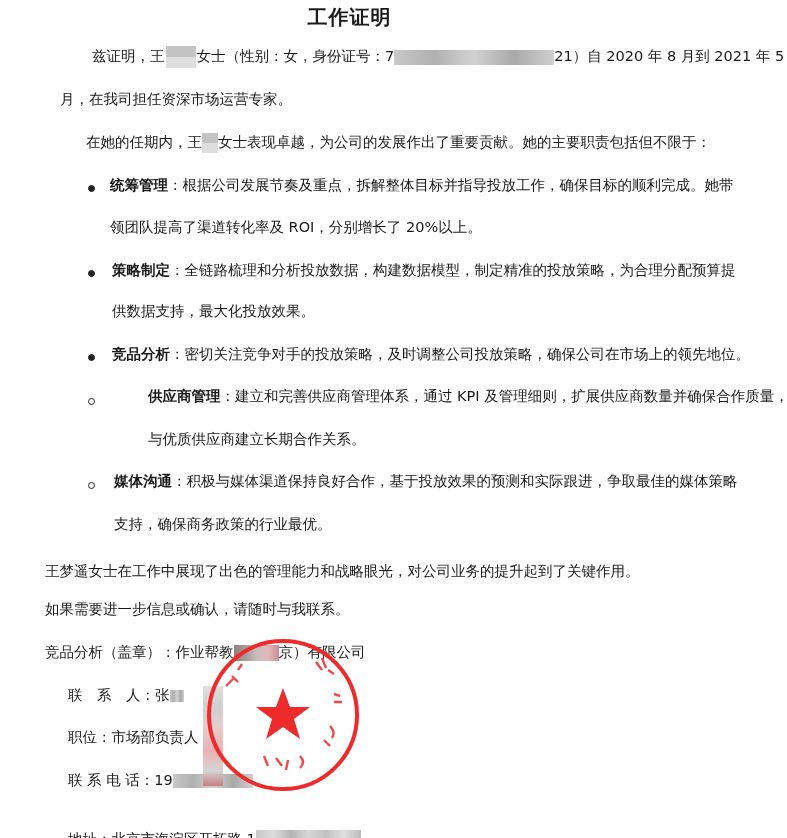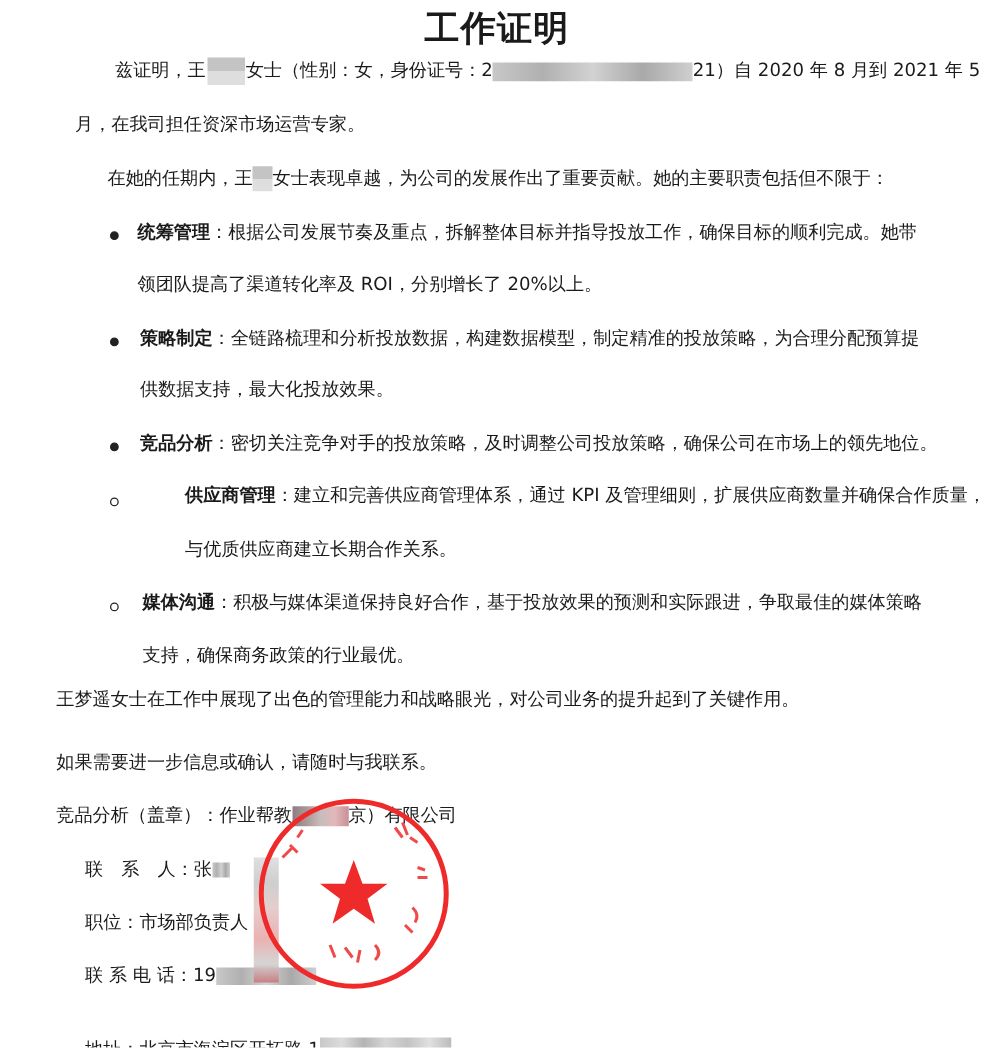--- a/index.html
+++ b/index.html
@@ -4,21 +4,21 @@
   <style>
     html, body { margin: 0; padding: 0; background: #ffffff; }
     body {
       width: 787px; height: 838px; position: relative; overflow: hidden;
       font-family: "DejaVu Sans", "Liberation Sans", sans-serif;
       color: #1a1a1a; font-size: 14.5px;
     }
     .abs { position: absolute; white-space: nowrap; }
     .title {
       left: 0; width: 699px; top: 4px; text-align: center;
-      font-size: 28px; font-weight: bold; letter-spacing: 1px; margin-left: 48px;
+      font-size: 20px; font-weight: bold; letter-spacing: 1px;
     }
     .blur {
       display: inline-block; vertical-align: middle;
       background: linear-gradient(90deg, #c8c8c8, #b0b0b0 25%, #d2d2d2 50%, #a9a9a9 75%, #cfcfcf);
       filter: blur(0.6px);
     }
     .blur.light { background: linear-gradient(180deg, #c4c4c4 50%, #dedede 50%); }
     .bullet {
       position: absolute; width: 5px; height: 5px; border-radius: 50%;
       border: 1.5px solid #222; background: #222;
@@ -33,21 +33,21 @@
       background: linear-gradient(180deg, #dcdcdc, #c9c9c9 20%, #e2c8c8 40%, #e9a9a9 65%, #d0d0d0 85%, #c9777c);
       opacity: 0.9;
     }
   </style>
 </head>
 <body>
 
 <div class="abs title">工作证明</div>
 
 <div class="abs" style="left:92px; top:46px;">
-  <span>兹证明，王</span><span class="blur light" style="width:30px;height:22px;margin:0 1px;"></span><span>女士（性别：女，身份证号：2</span><span class="blur" style="width:160px;height:15px;"></span><span>21）自 2020 年 8 月到 2021 年 5</span>
+  <span>兹证明，王</span><span class="blur light" style="width:30px;height:22px;margin:0 1px;"></span><span>女士（性别：女，身份证号：7</span><span class="blur" style="width:160px;height:15px;"></span><span>21）自 2020 年 8 月到 2021 年 5</span>
 </div>
 <div class="abs" style="left:60px; top:90px;text-align:right;">月，在我司担任资深市场运营专家。</div>
 
 <div class="abs" style="left:86px; top:133px;">
   <span>在她的任期内，王</span><span class="blur light" style="width:16px;height:20px;"></span><span>女士表现卓越，为公司的发展作出了重要贡献。她的主要职责包括但不限于：</span>
 </div>
 
 <div>
 
   <span class="bullet" style="left:88px; top:185px;"></span>
@@ -73,21 +73,21 @@
   </div>
   <div class="abs" style="left:112px; top:430px;margin-left:36px;">与优质供应商建立长期合作关系。</div>
 
   <span class="bullet hollow" style="left:88px; top:482px;"></span>
   <div class="abs" style="left:114px; top:472px;">
     <b>媒体沟通</b><span>：积极与媒体渠道保持良好合作，基于投放效果的预测和实际跟进，争取最佳的媒体策略</span>
   </div>
   <div class="abs" style="left:114px; top:515px;">支持，确保商务政策的行业最优。</div>
 </div>
 
-<div class="abs" style="left:45px; top:550px;">王梦遥女士在工作中展现了出色的管理能力和战略眼光，对公司业务的提升起到了关键作用。</div>
+<div class="abs" style="left:45px; top:562px;">王梦遥女士在工作中展现了出色的管理能力和战略眼光，对公司业务的提升起到了关键作用。</div>
 <div class="abs" style="left:45px; top:600px;">如果需要进一步信息或确认，请随时与我联系。</div>
 
 <div class="abs" style="left:45px; top:643px;">
   <span>竞品分析（盖章）：</span><span>作业帮教</span><span class="blur" style="width:45px;height:16px;background:linear-gradient(90deg,#8e7e80,#a99,#c8bcbc,#e2b8bb,#c88f96);"></span><span>京）有限公司</span>
 </div>
 
 <div class="abs" style="left:68px; top:686px;">
   <span>联　系　人：</span><span>张</span><span class="blur" style="width:14px;height:12px;"></span>
 </div>
 <div class="abs" style="left:68px; top:728px;">

